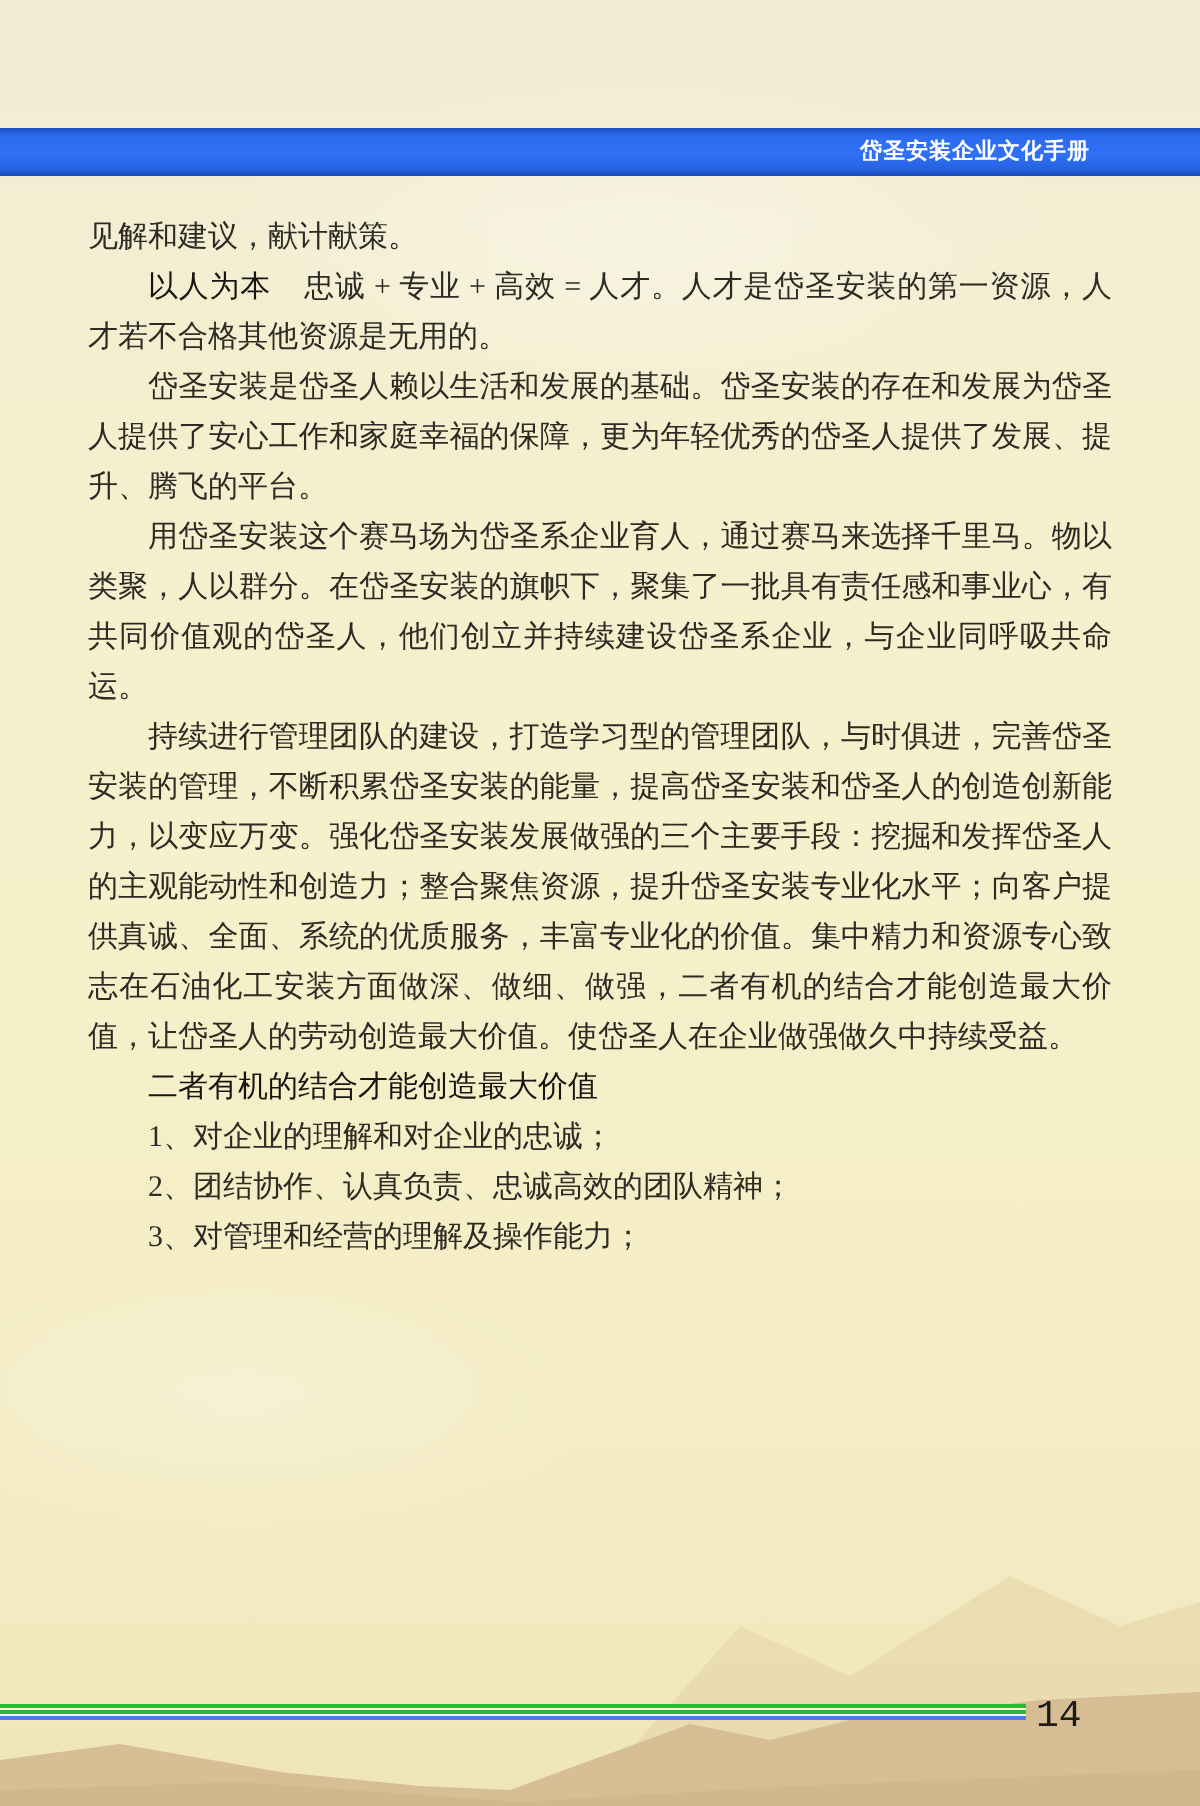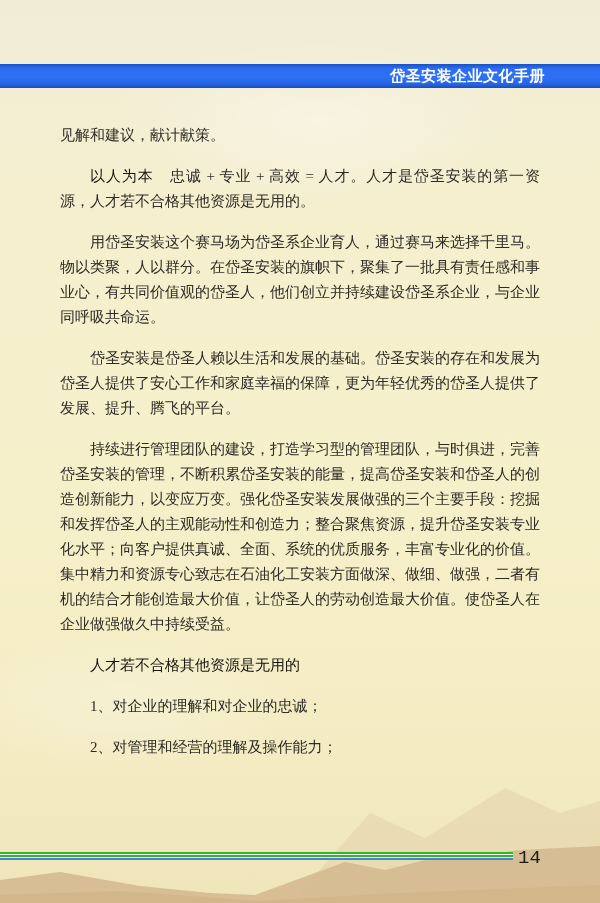--- a/index.html
+++ b/index.html
@@ -21,37 +21,37 @@
   
   .header-bar {
     position: absolute;
     left: 0; top: 64px;
     width: 600px; height: 24px;
     box-sizing: border-box;
     background: linear-gradient(180deg, #1c50c4 0%, #2b6cf0 18%, #2f70f5 55%, #2663e2 85%, #1a4cba 100%);
     color: #ffffff;
     text-align: right;
     padding-right: 55px;
-    font-size: 15px;
+    font-size: 11px;
     font-weight: bold;
     line-height: 24px;
     letter-spacing: 0.5px;
   }
 
   
   .content {
     position: absolute;
     left: 44px; top: 107px;
     width: 512px;
     color: #2d2b24;
     font-size: 15px;
     line-height: 25px;
     text-align: justify;
   }
-  .para { margin: 16px; }
+  .para { margin: 0; }
   .para.indent { text-indent: 2em; }
   .lead { font-weight: normal; color: #17150f; margin-right: 1.1em; }
   .lead:empty { display: none; margin: 0; }
 
   
   .footer-rule {
     position: absolute;
     left: 0; top: 852px;
     width: 513px;
   }
@@ -81,26 +81,27 @@
 
 <div class="page">
 
   <div class="header-bar">
     <span>岱圣安装企业文化手册</span>
   </div>
 
   <div class="content">
     <p class="para"><span>见解和建议，献计献策。</span></p>
     <p class="para indent"><span class="lead">以人为本</span><span>忠诚 + 专业 + 高效 = 人才。人才是岱圣安装的第一资源，人才若不合格其他资源是无用的。</span></p>
+    <p class="para indent"><span>岱圣安装是岱圣人赖以生活和发展的基础。岱圣安装的存在和发展为岱圣人提供了安心工作和家庭幸福的保障，更为年轻优秀的岱圣人提供了发展、提升、腾飞的平台。</span></p>
     <p class="para indent"><span>用岱圣安装这个赛马场为岱圣系企业育人，通过赛马来选择千里马。物以类聚，人以群分。在岱圣安装的旗帜下，聚集了一批具有责任感和事业心，有共同价值观的岱圣人，他们创立并持续建设岱圣系企业，与企业同呼吸共命运。</span></p>
-    <p class="para indent"><span>岱圣安装是岱圣人赖以生活和发展的基础。岱圣安装的存在和发展为岱圣人提供了安心工作和家庭幸福的保障，更为年轻优秀的岱圣人提供了发展、提升、腾飞的平台。</span></p>
     <p class="para indent"><span>持续进行管理团队的建设，打造学习型的管理团队，与时俱进，完善岱圣安装的管理，不断积累岱圣安装的能量，提高岱圣安装和岱圣人的创造创新能力，以变应万变。强化岱圣安装发展做强的三个主要手段：挖掘和发挥岱圣人的主观能动性和创造力；整合聚焦资源，提升岱圣安装专业化水平；向客户提供真诚、全面、系统的优质服务，丰富专业化的价值。集中精力和资源专心致志在石油化工安装方面做深、做细、做强，二者有机的结合才能创造最大价值，让岱圣人的劳动创造最大价值。使岱圣人在企业做强做久中持续受益。</span></p>
-    <p class="para indent"><span class="lead">人才若不合格其他资源是无用的</span><span></span></p>
+    <p class="para indent"><span class="lead">二者有机的结合才能创造最大价值</span><span></span></p>
     <p class="para indent"><span>1、对企业的理解和对企业的忠诚；</span></p>
-    <p class="para indent"><span>2、对管理和经营的理解及操作能力；</span></p>
+    <p class="para indent"><span>2、团结协作、认真负责、忠诚高效的团队精神；</span></p>
+    <p class="para indent"><span>3、对管理和经营的理解及操作能力；</span></p>
   </div>
 
   <svg class="mountains" viewBox="0 0 600 160" preserveAspectRatio="none" aria-hidden="true">
     <polygon points="290,160 370,70 425,95 505,45 560,70 600,58 600,160" fill="#ddc79f" opacity="0.35"></polygon>
     <polygon points="0,137 60,129 140,143 210,150 255,152 345,119 385,127 425,117 470,113 520,107 600,103 600,160 0,160" fill="#d5bc92" opacity="0.95"></polygon>
     <polygon points="0,152 120,148 260,158 400,150 600,142 600,160 0,160" fill="#cdb283" opacity="0.6"></polygon>
   </svg>
 
   <div class="footer-rule">
     <div class="rule-green"></div>

